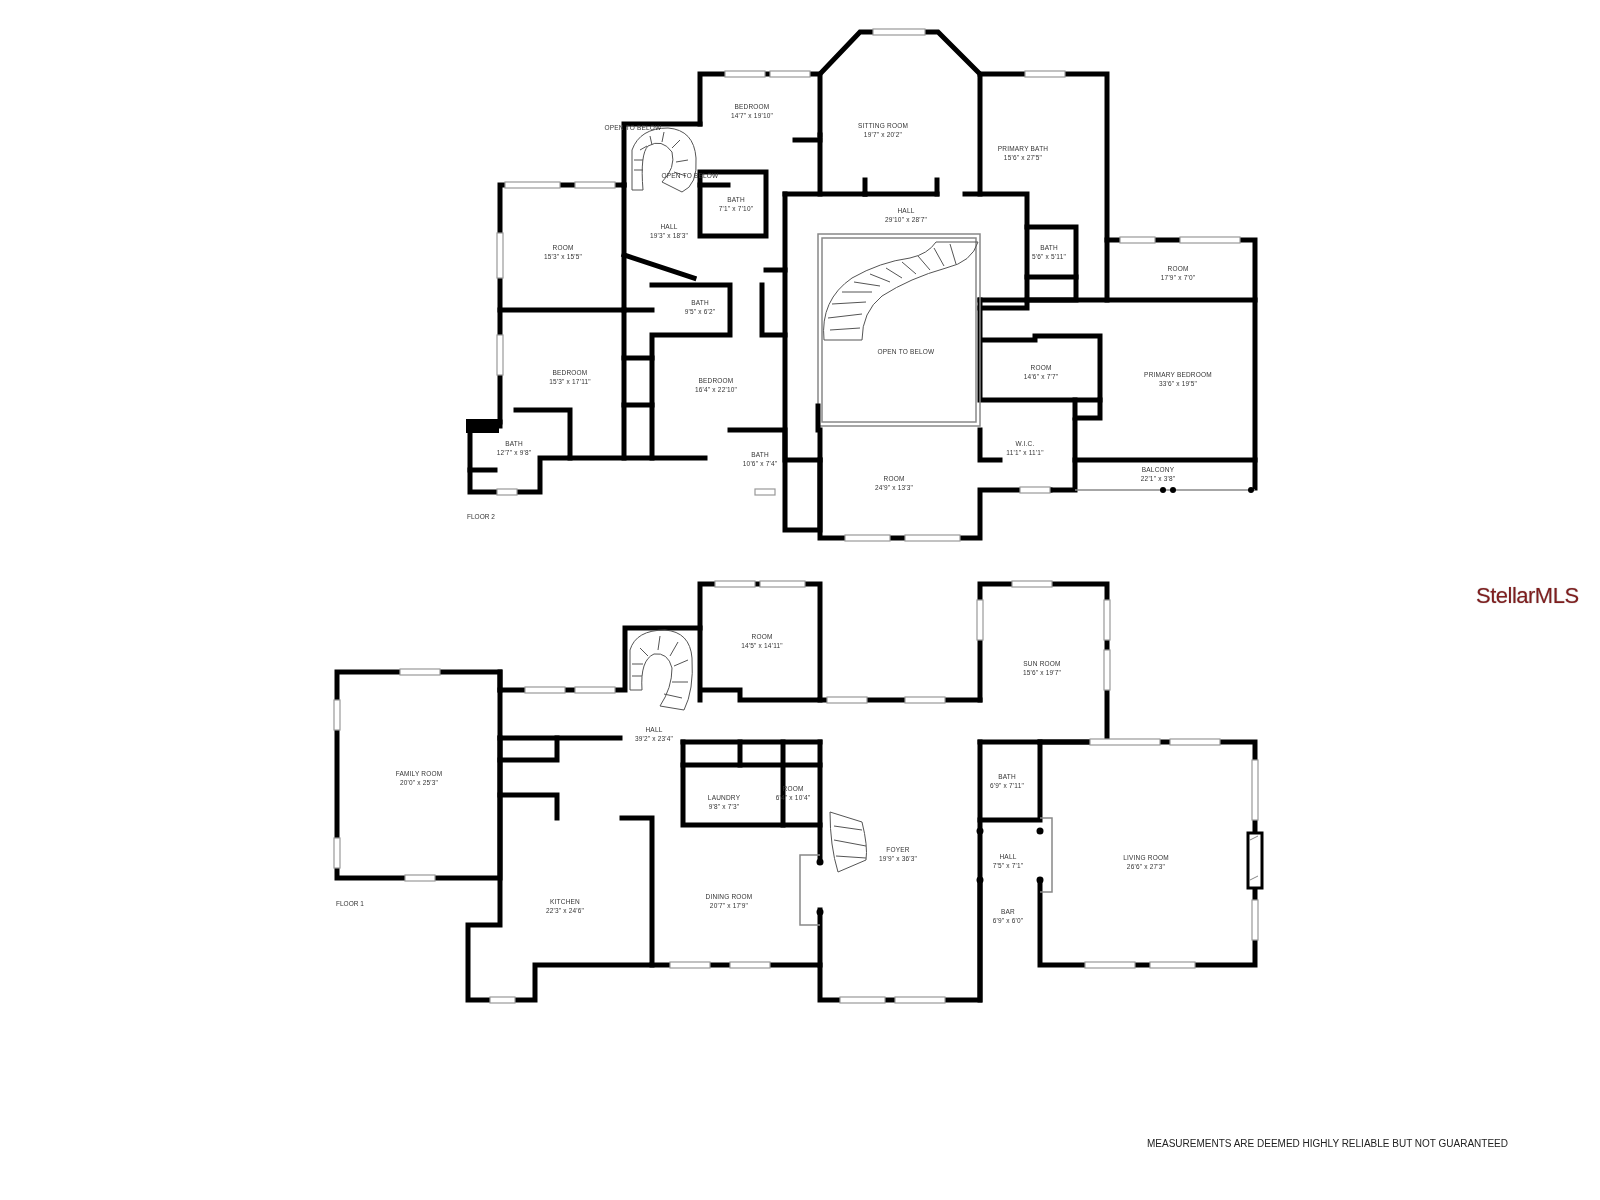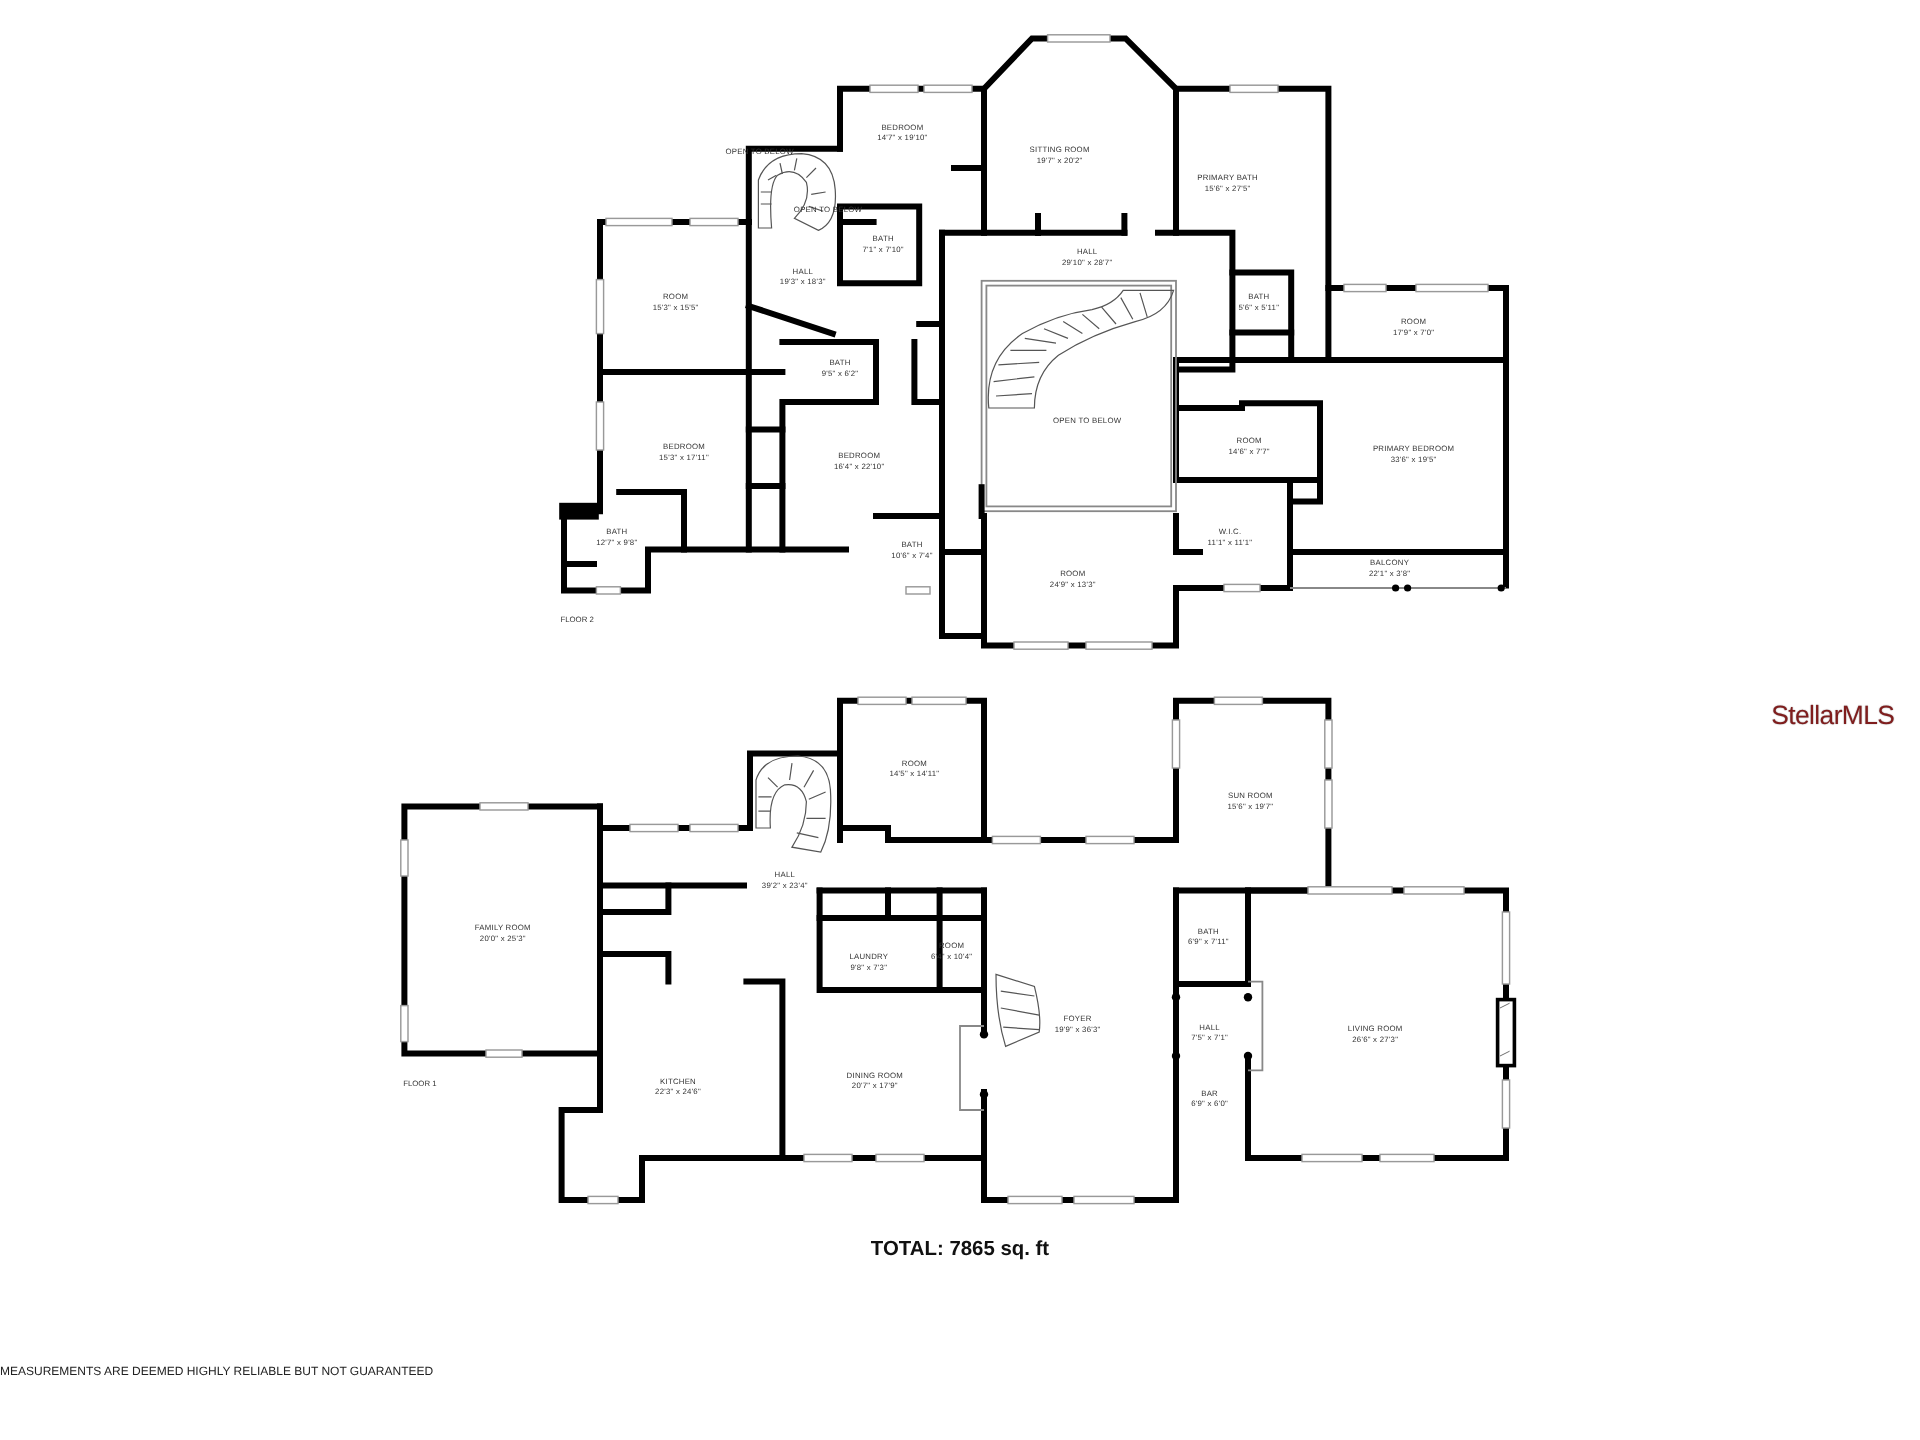--- a/index.html
+++ b/index.html
@@ -12,21 +12,21 @@
   .open-edge { stroke: #888; stroke-width: 1.5; fill: none; }
   .room-label { position: absolute; transform: translate(-50%, -50%); text-align: center;
                 font-size: 6.5px; line-height: 9px; color: #333; letter-spacing: 0.2px; white-space: nowrap; }
   .room-label .dim { display: block; }
   .floor-label { position: absolute; font-size: 6.5px; color: #333; }
   .watermark { position: absolute; left: 1476px; top: 583px; font-size: 22px; color: #7f1d1d;
                text-shadow: 0 0 1px #bbb, 0 0 1px #bbb; letter-spacing: -0.5px; }
   .summary { position: absolute; left: 0; width: 1600px; text-align: center; top: 1030px; }
   .summary .total { font-size: 17px; font-weight: bold; line-height: 22px; color: #111; }
   .summary .line { font-size: 17px; line-height: 22px; color: #111; }
-  .disclaimer { position: absolute; left: 0; width: 1508px; top: 1138px; text-align: left; font-size: 10px; color: #222; }
+  .disclaimer { position: absolute; left: 0; width: 1508px; top: 1138px; text-align: right; font-size: 10px; color: #222; }
 </style>
 </head>
 <body>
 
 <svg id="plan" viewBox="0 0 1600 1200" xmlns="http://www.w3.org/2000/svg">
 
   <g>
 
     <polyline class="wall" points="624,185 500,185 500,426"></polyline>
     <line class="wall" x1="500" y1="310" x2="624" y2="310"></line>
@@ -228,15 +228,14 @@
   <div class="room-label" style="left:1146px;top:862px"><span>LIVING ROOM</span><span class="dim">26'6" x 27'3"</span></div>
   <div class="room-label" style="left:729px;top:901px"><span>DINING ROOM</span><span class="dim">20'7" x 17'9"</span></div>
   <div class="room-label" style="left:565px;top:906px"><span>KITCHEN</span><span class="dim">22'3" x 24'6"</span></div>
   <div class="room-label" style="left:1008px;top:916px"><span>BAR</span><span class="dim">6'9" x 6'0"</span></div>
 </div>
 <div class="floor-label" style="left:336px;top:900px">FLOOR 1</div>
 
 <div class="watermark">StellarMLS</div>
 
 <div class="summary">
-  <div class="total">TOTAL: 7865 sq. ft</div>
 </div>
 <div class="disclaimer">MEASUREMENTS ARE DEEMED HIGHLY RELIABLE BUT NOT GUARANTEED</div>
 
 </body></html>

